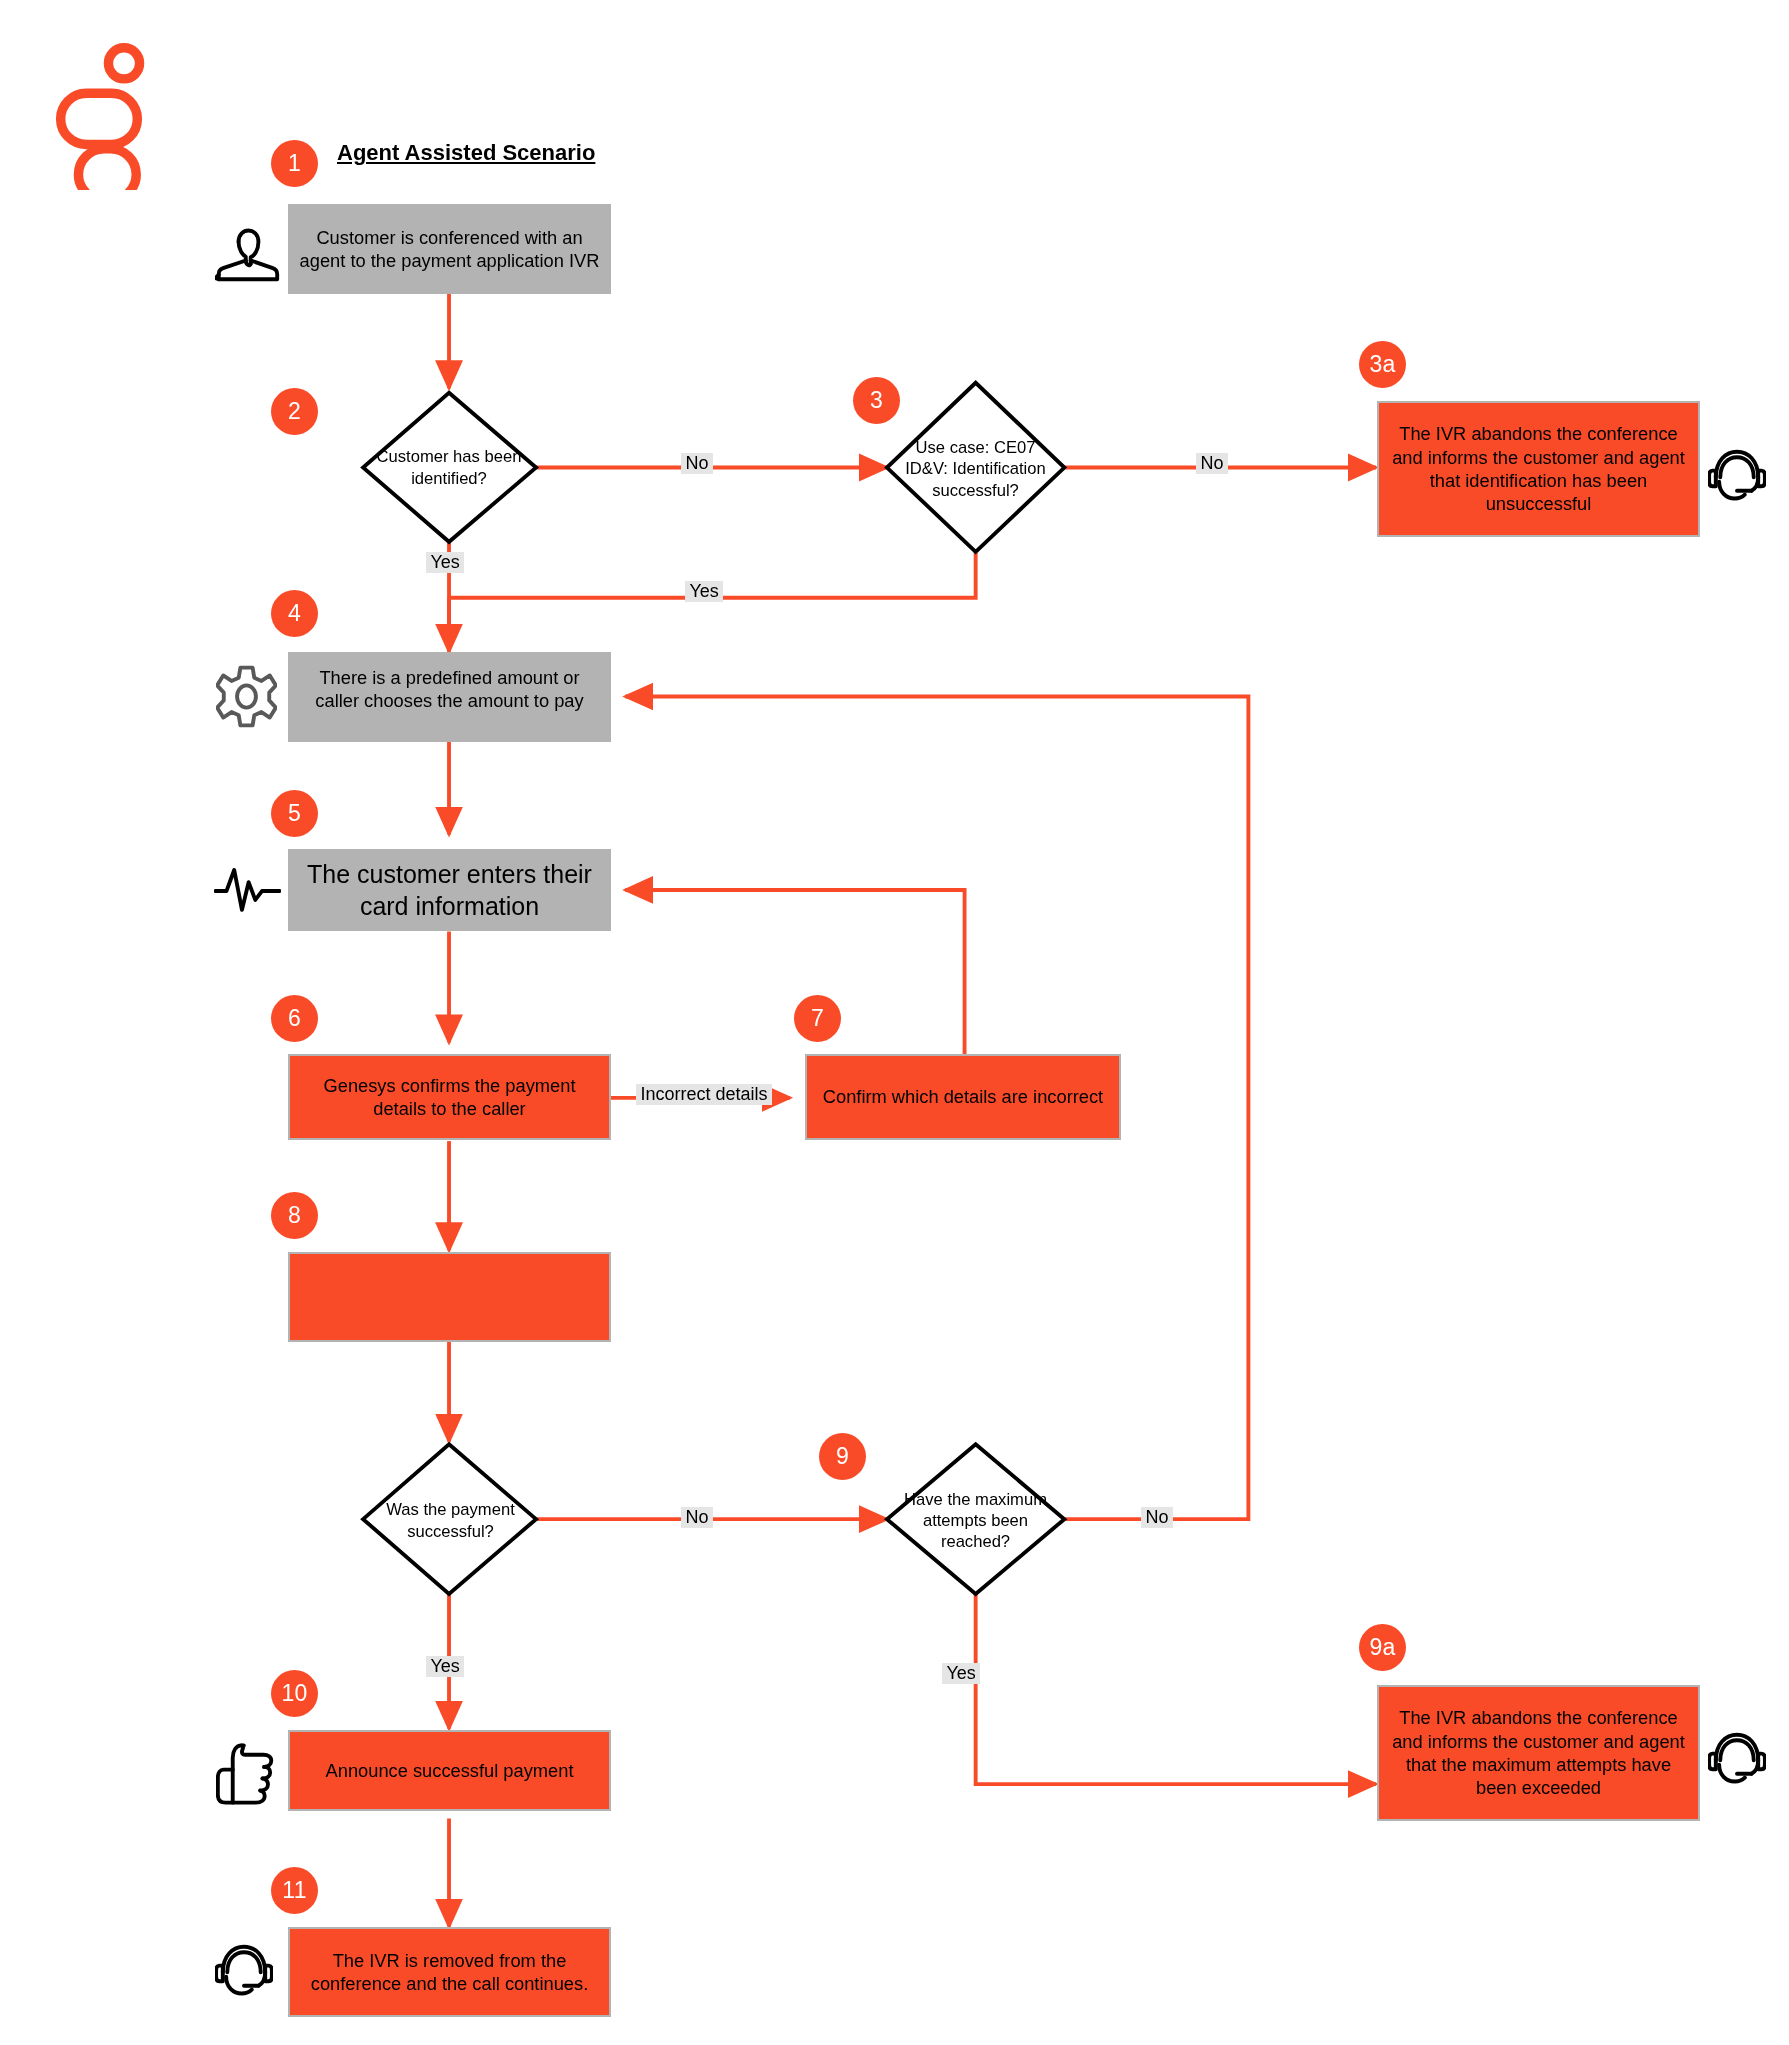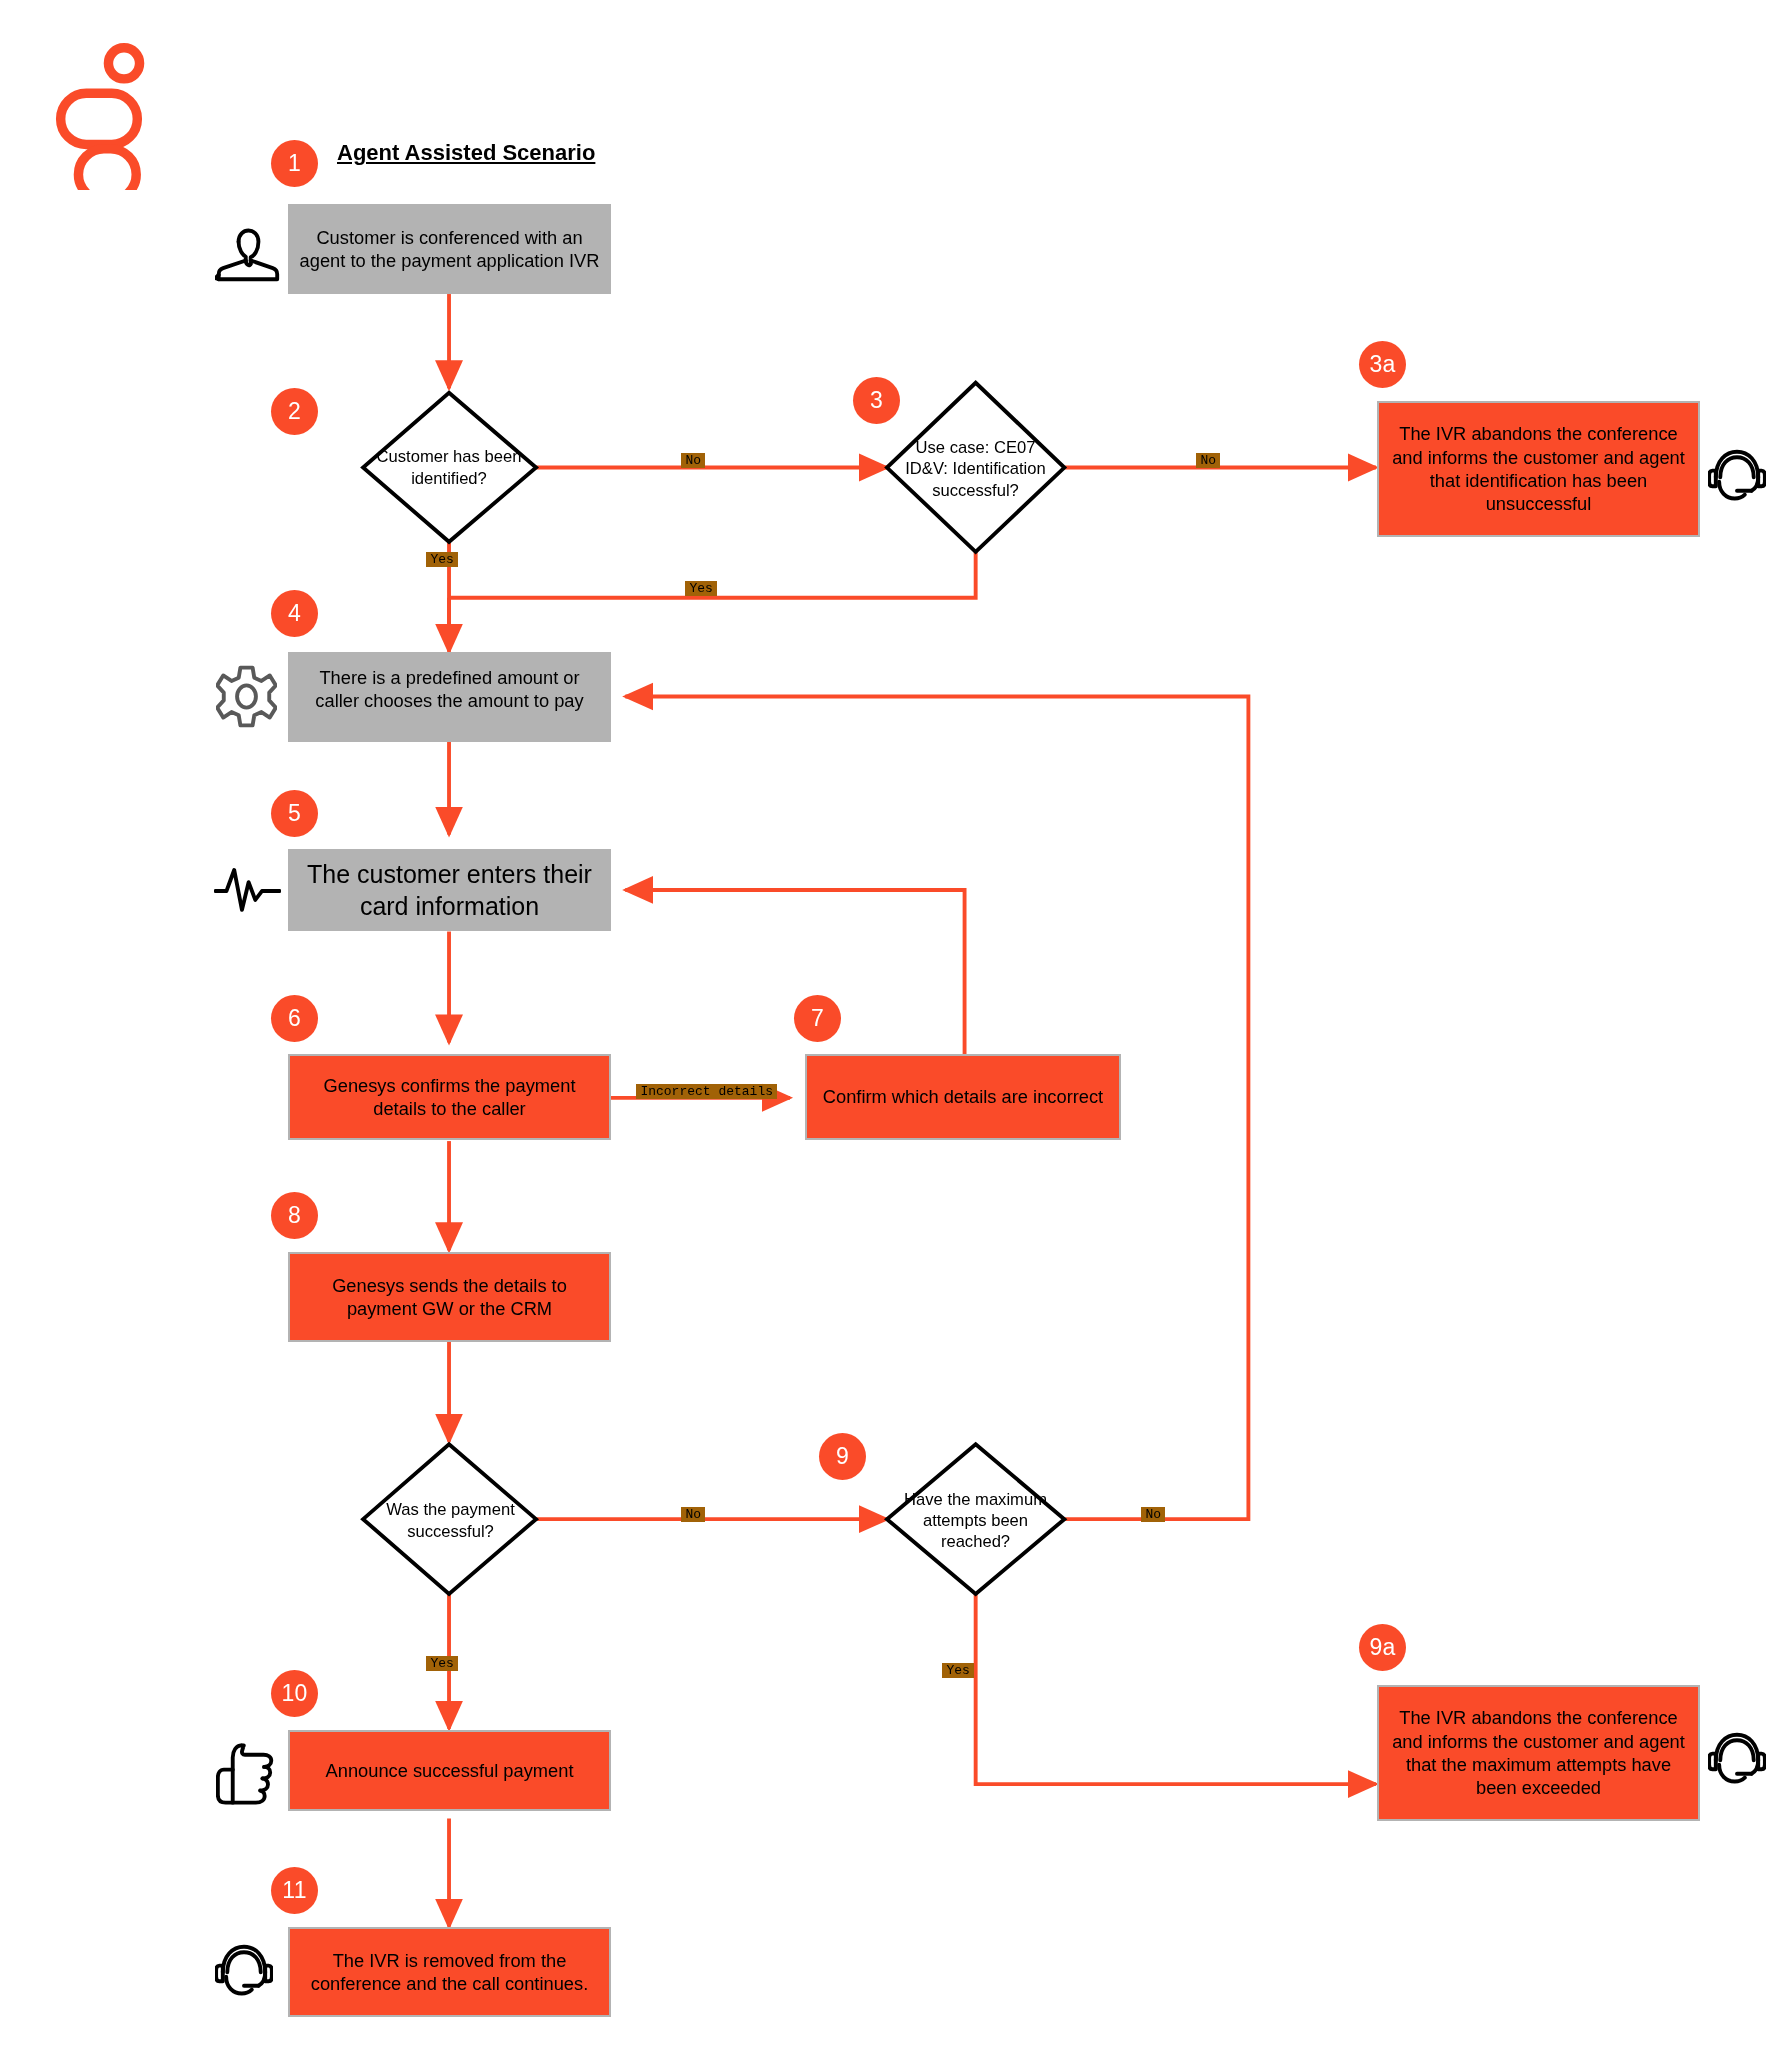--- a/index.html
+++ b/index.html
@@ -62,24 +62,24 @@
     position: absolute;
     font-family: "Liberation Sans", sans-serif;
     font-size: 22px;
     font-weight: bold;
     color: #000000;
     text-decoration: underline;
     white-space: nowrap;
   }
   .edge-label {
     position: absolute;
-    font-family: Liberation Mono, monospace;
-    font-size: 13px;
+    font-family: Liberation Sans, sans-serif;
+    font-size: 18px;
     color: #000000;
-    background: #a16207;
+    background: #e5e5e5;
     padding: 0 4.4px;
     white-space: nowrap;
   }
   .icon-wrap {
     position: absolute;
   }
   .logo {
     position: absolute;
   }
 </style>
@@ -207,21 +207,20 @@
 
   <div class="box orange" style="left:288px; top:1054px; width:323px; height:86px;"></div>
   <div class="node-text" style="left:288px; top:1054px; width:323px; height:86px; font-size:18.3px;">Genesys confirms the payment details to the caller</div>
   <div class="badge" style="left:271px; top:995px; width:47px; height:47px;">6</div>
 
   <div class="box orange" style="left:805px; top:1054px; width:316px; height:86px;"></div>
   <div class="node-text" style="left:805px; top:1054px; width:316px; height:86px; font-size:18.3px;">Confirm which details are incorrect</div>
   <div class="badge" style="left:794px; top:995px; width:47px; height:47px;">7</div>
 
   <div class="box orange" style="left:288px; top:1252px; width:323px; height:90px;"></div>
-  <div class="node-text" style="left:288px; top:1252px; width:323px; height:90px; font-size:18.3px;">Genesys sends the details to payment GW or the CRM</div>
   <div class="badge" style="left:271px; top:1192px; width:47px; height:47px;">8</div>
 
   <svg class="layer" viewBox="0 0 3229 3690" style="pointer-events:none;">
     <polygon points="810,2605 967,2740 810,2875 655,2740" fill="#ffffff" stroke="#000000" stroke-width="7"></polygon>
   </svg>
   <div class="node-text" style="left:373px; top:1469px; width:155px; height:103px; font-size:16.6px;">Was the payment successful?</div>
 
   <svg class="layer" viewBox="0 0 3229 3690" style="pointer-events:none;">
     <polygon points="1760,2605 1920,2740 1760,2875 1600,2740" fill="#ffffff" stroke="#000000" stroke-width="7"></polygon>
   </svg>

